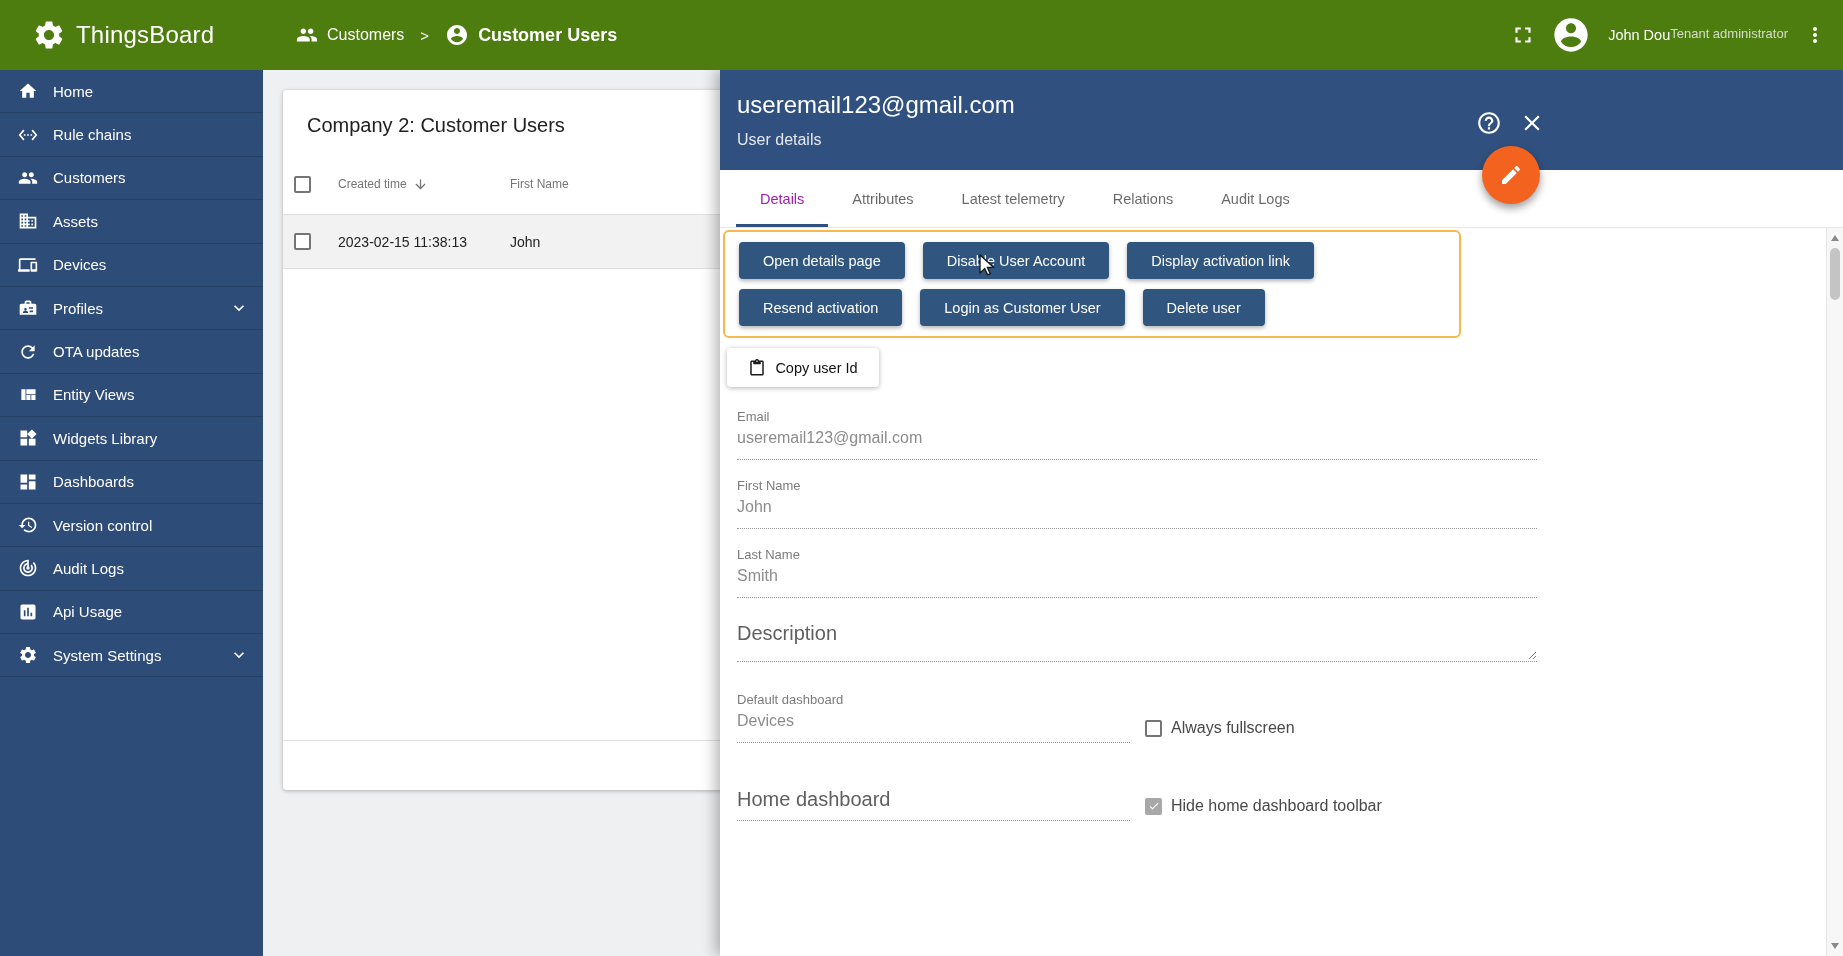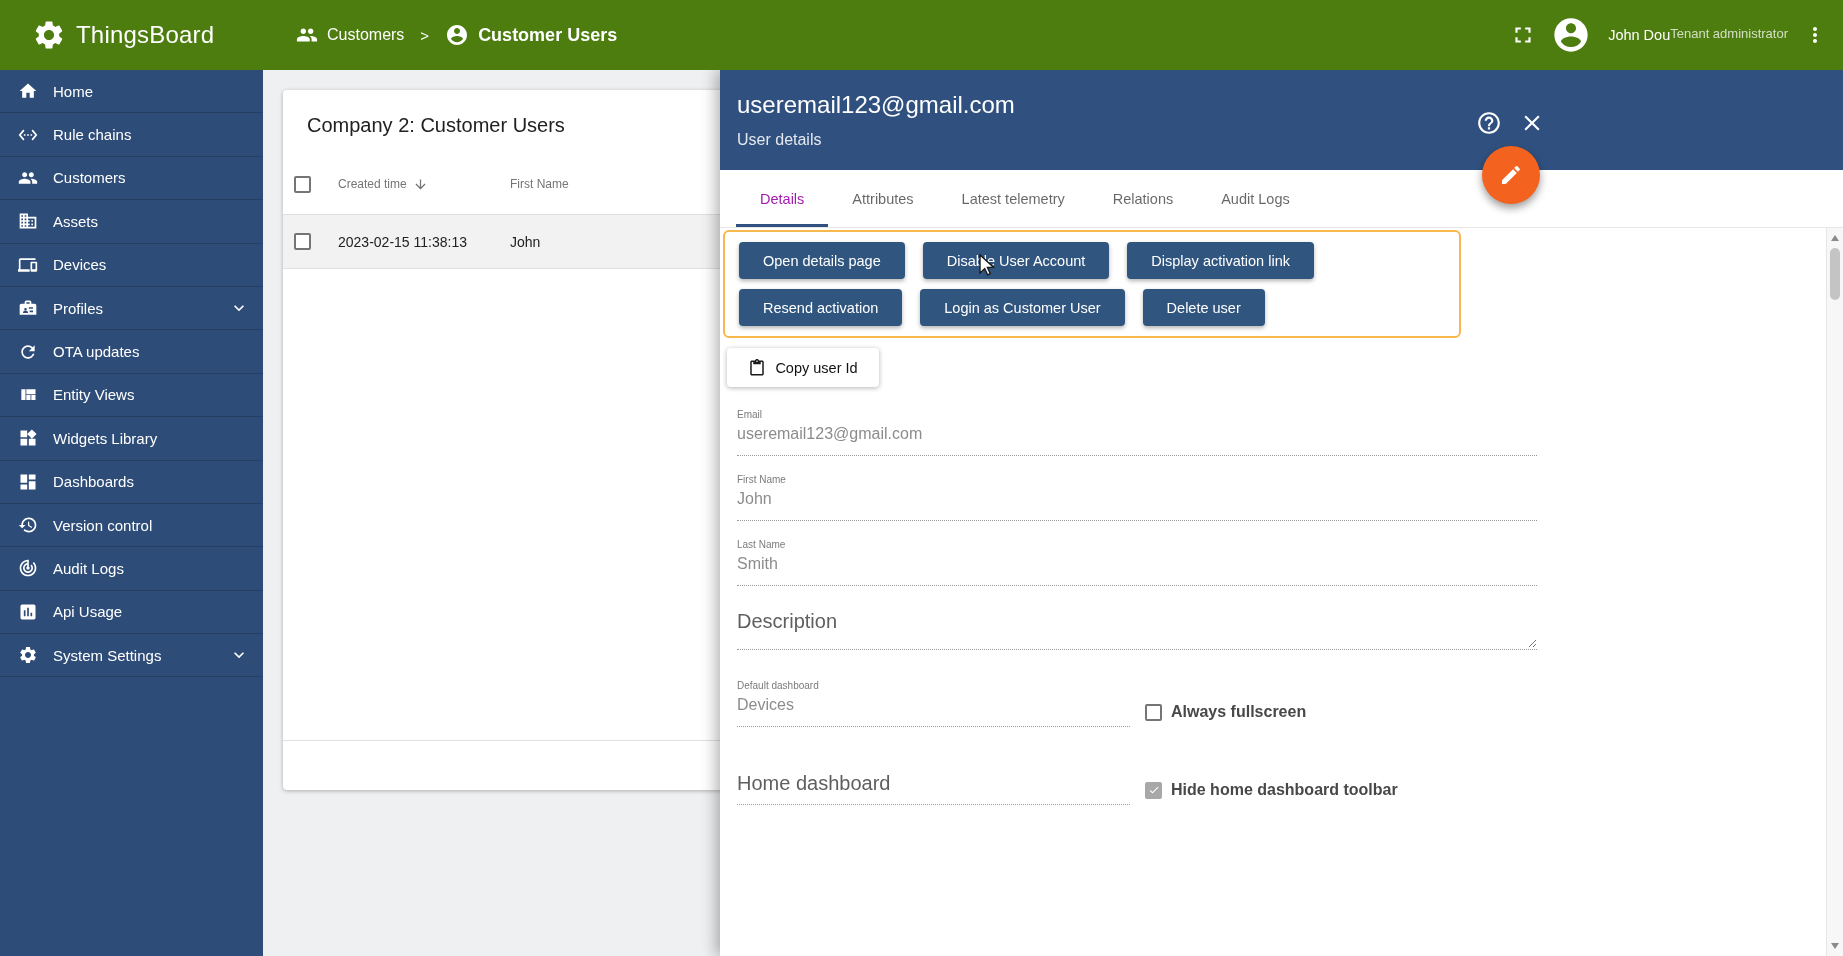--- a/index.html
+++ b/index.html
@@ -67,32 +67,32 @@
   .action-btn{background:#305680;color:#fff;border:none;height:37px;border-radius:4px;
     padding:0 24px;margin:5px 10px 5px 8px;font-size:14.5px;font-weight:500;
     font-family:"Liberation Sans",sans-serif;display:flex;align-items:center;cursor:pointer;
     box-shadow:0 2px 4px rgba(0,0,0,.3);white-space:nowrap;}
   .copy-btn{margin:10px 0 0 7px;width:152px;height:39px;background:#fff;border:none;border-radius:4px;
     box-shadow:0 1px 5px rgba(0,0,0,.3);display:flex;align-items:center;justify-content:center;gap:9px;
     font-size:14.5px;font-weight:500;color:#111;font-family:"Liberation Sans",sans-serif;cursor:pointer;}
 
   .fields{margin:22px 0 0 17px;width:800px;}
   .fg{margin-bottom:18px;}
-  .fg-label{font-size:10px;color:#7b7b7b;}
+  .fg-label{font-size:13px;color:#7b7b7b;}
   .fg-value{font-size:16px;color:#8c8c8c;margin-top:5px;padding-bottom:8px;
     border-bottom:1px dotted #999;min-height:22px;box-sizing:content-box;}
   .fg-biglabel{font-size:20px;color:#5f5f5f;}
   .fg.block-desc{margin-top:24px;margin-bottom:0;}
   .desc-underline{margin-top:15px;border-bottom:1px dotted #999;position:relative;height:1px;}
   .resize-handle{position:absolute;right:0;bottom:1px;}
   .dash-row{display:flex;align-items:flex-end;margin-top:30px;}
   .dash-row .fg{width:393px;margin-bottom:0;}
   .dash-row .fg-value{border-bottom:1px dotted #999;}
   .cb-wrap{display:flex;align-items:center;gap:9px;margin-left:15px;margin-bottom:6px;cursor:pointer;}
-  .cb-label{font-size:16px;color:#484848;font-weight:bold;}
+  .cb-label{font-size:16px;color:#484848;}
   .home-row{margin-top:45px;}
   .home-field{width:393px;}
   .home-underline{margin-top:8px;border-bottom:1px dotted #999;height:1px;}
 
   
   .scrollbar{position:absolute;right:0;top:158px;bottom:0;width:17px;background:#f7f7f7;
     border-left:1px solid #e6e6e6;box-sizing:border-box;}
   .sb-up{width:0;height:0;border-left:4px solid transparent;border-right:4px solid transparent;
     border-bottom:6px solid #8a8a8a;margin:7px auto 0;}
   .sb-down{position:absolute;bottom:7px;left:50%;transform:translateX(-50%);width:0;height:0;

